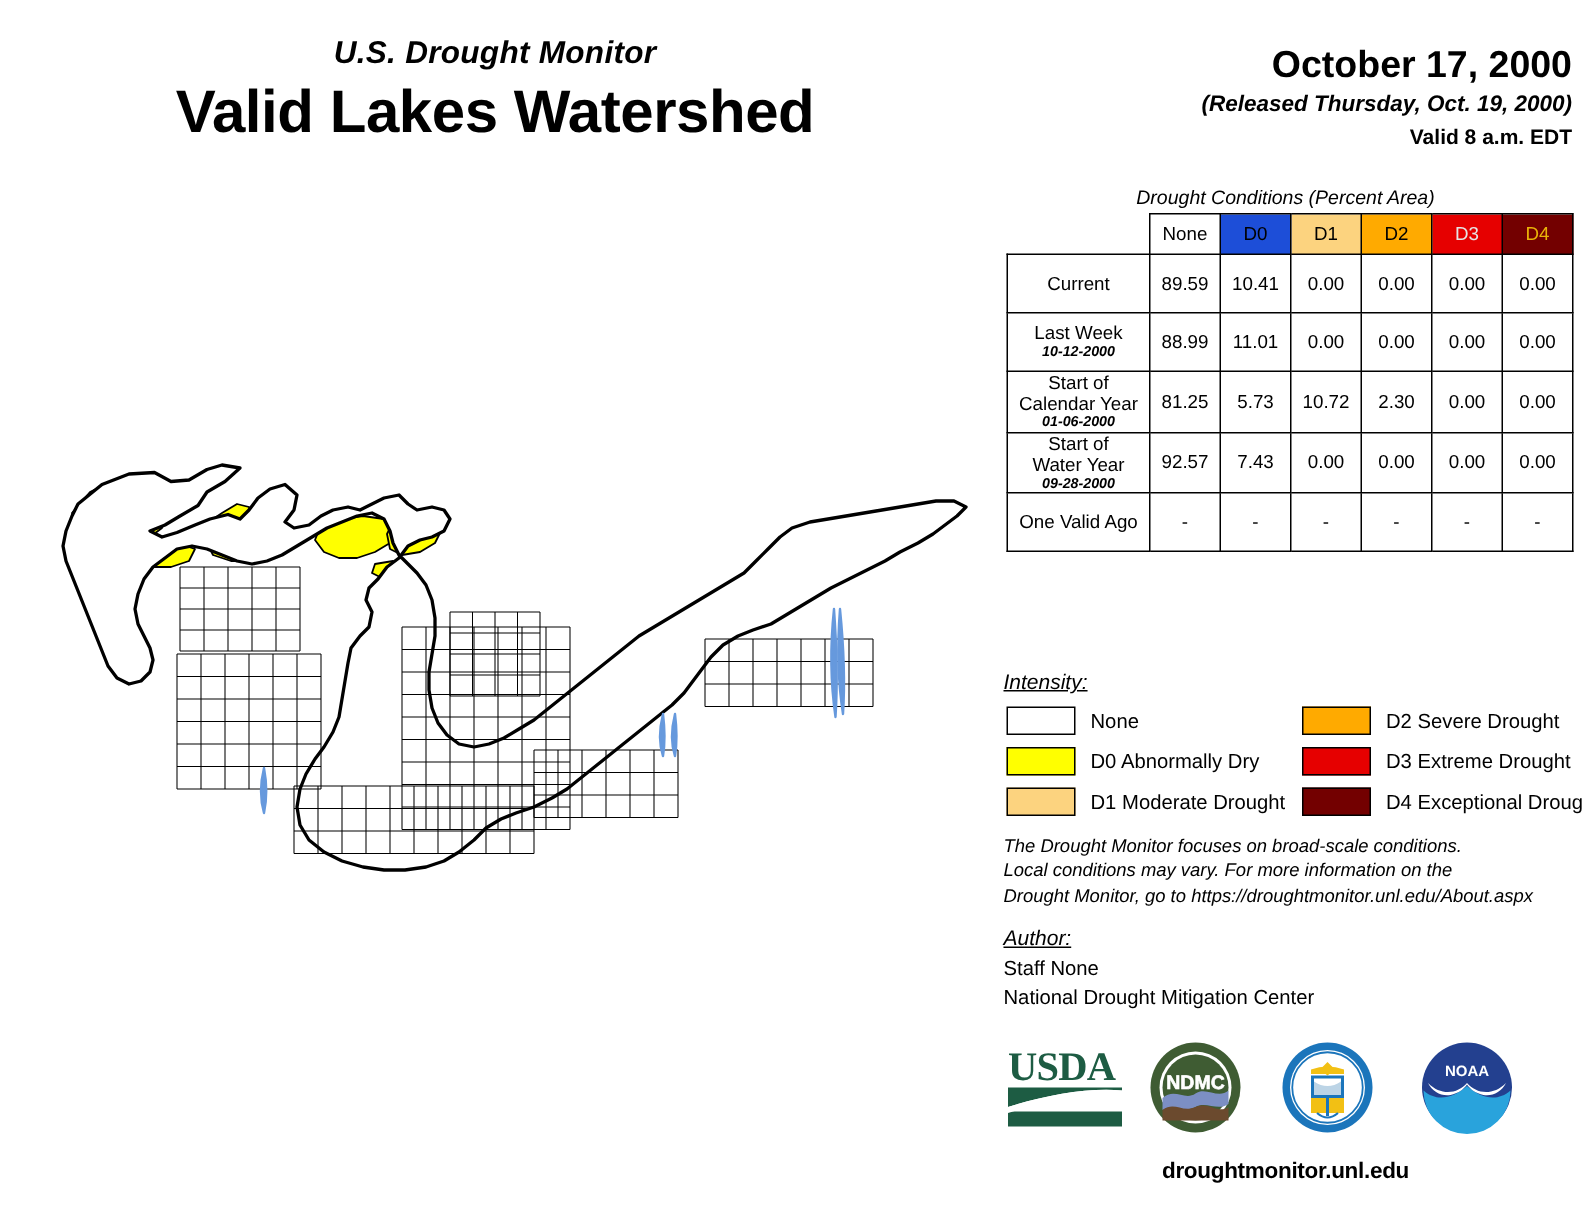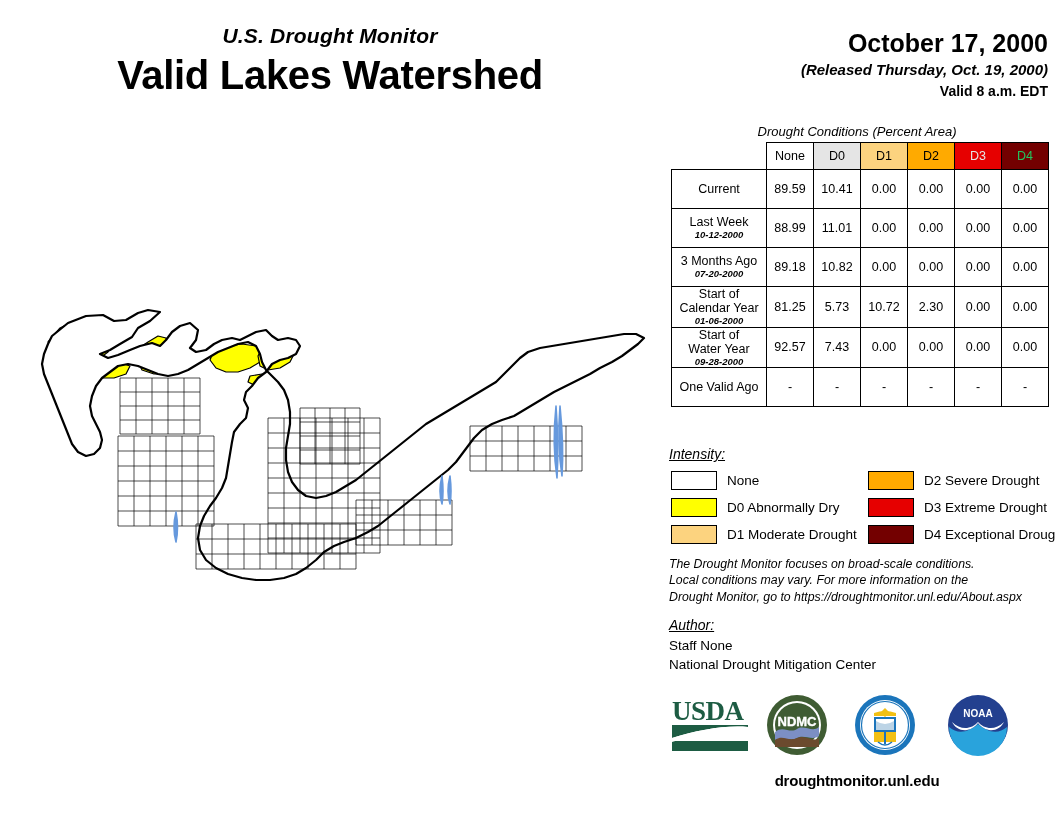--- a/index.html
+++ b/index.html
@@ -37,25 +37,25 @@
     position:absolute;left:671px;top:142px;
     border-collapse:collapse;table-layout:fixed;
   }
   .dm-table td,.dm-table th{
     border:1.5px solid #000;padding:0;text-align:center;vertical-align:middle;
     font-size:12.5px;font-weight:normal;
   }
   .dm-table .corner{border:none;width:94px;}
   .hdr-cell{height:26px;font-size:14px;font-weight:normal;}
   .hdr-none{background:#ffffff;color:#000;width:46px;}
-  .hdr-d0{background:#e5e5e5;color:#000;width:46px;}
+  .hdr-d0{background:#1d4ed8;color:#000;width:46px;}
   .hdr-d1{background:#FCD37F;color:#000;width:46px;}
   .hdr-d2{background:#FFAA00;color:#000;width:46px;}
   .hdr-d3{background:#E60000;color:#e5e5e5;width:46px;}
-  .hdr-d4{background:#730000;color:#22c55e;width:46px;}
+  .hdr-d4{background:#730000;color:#eab308;width:46px;}
   .rowlab{
     width:94px;text-align:center;font-weight:bold;font-size:12.5px;
     line-height:1.12;padding:3px 2px;
   }
   .rowlab .dt{display:block;font-size:9.5px;font-style:italic;font-weight:bold;margin-top:1px;}
   .dm-table tbody td{height:38px;}
   .val{font-size:13px;}
 
   
   .intensity-head{
@@ -136,29 +136,20 @@
           <td class="val">10.41</td>
           <td class="val">0.00</td>
           <td class="val">0.00</td>
           <td class="val">0.00</td>
           <td class="val">0.00</td>
         </tr>
         <tr>
           <td class="rowlab">Last Week<span class="dt">10-12-2000</span></td>
           <td class="val">88.99</td>
           <td class="val">11.01</td>
-          <td class="val">0.00</td>
-          <td class="val">0.00</td>
-          <td class="val">0.00</td>
-          <td class="val">0.00</td>
-        </tr>
-        <tr>
-          <td class="rowlab">3 Months Ago<span class="dt">07-20-2000</span></td>
-          <td class="val">89.18</td>
-          <td class="val">10.82</td>
           <td class="val">0.00</td>
           <td class="val">0.00</td>
           <td class="val">0.00</td>
           <td class="val">0.00</td>
         </tr>
         <tr>
           <td class="rowlab">Start of<br>Calendar Year<span class="dt">01-06-2000</span></td>
           <td class="val">81.25</td>
           <td class="val">5.73</td>
           <td class="val">10.72</td>

